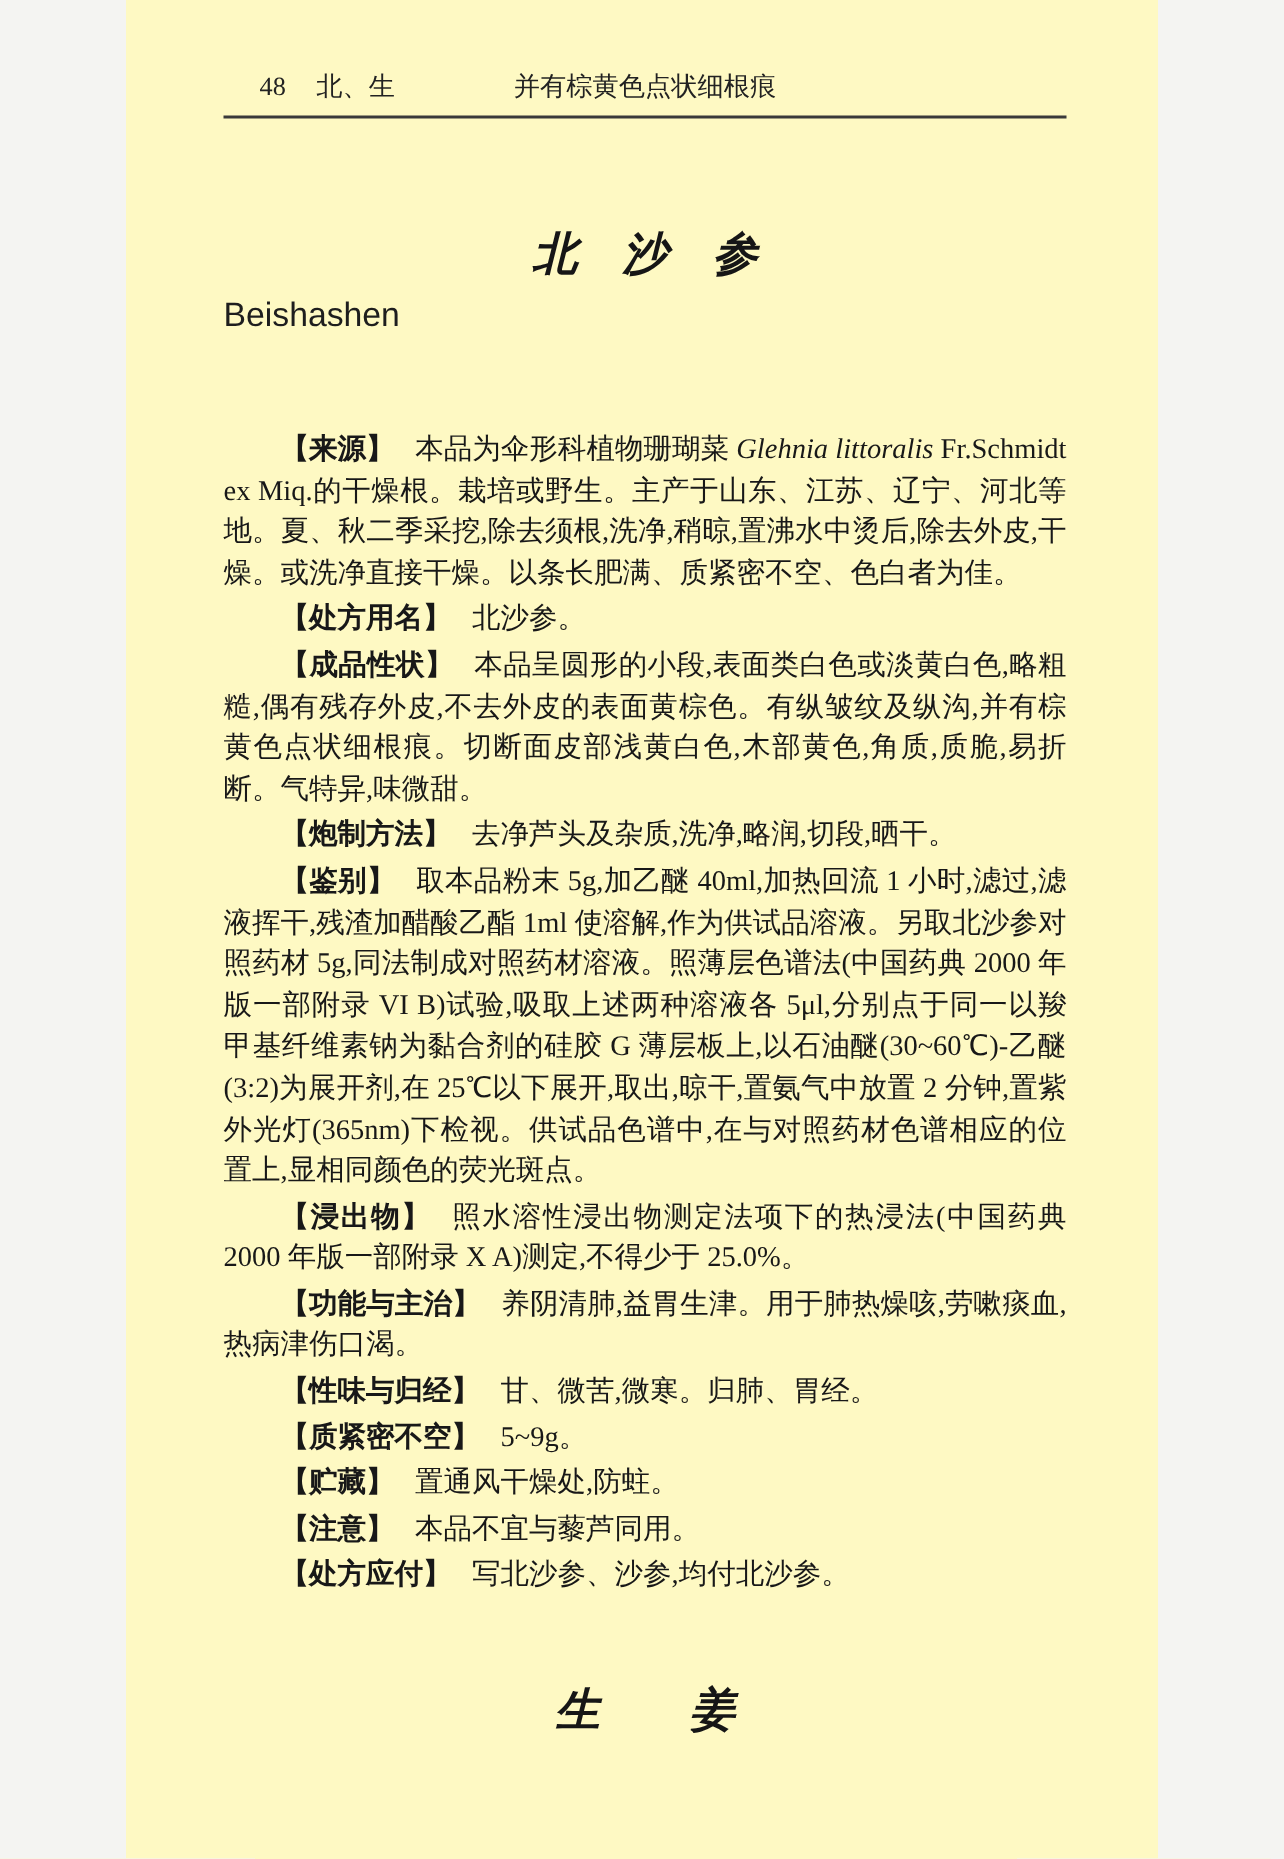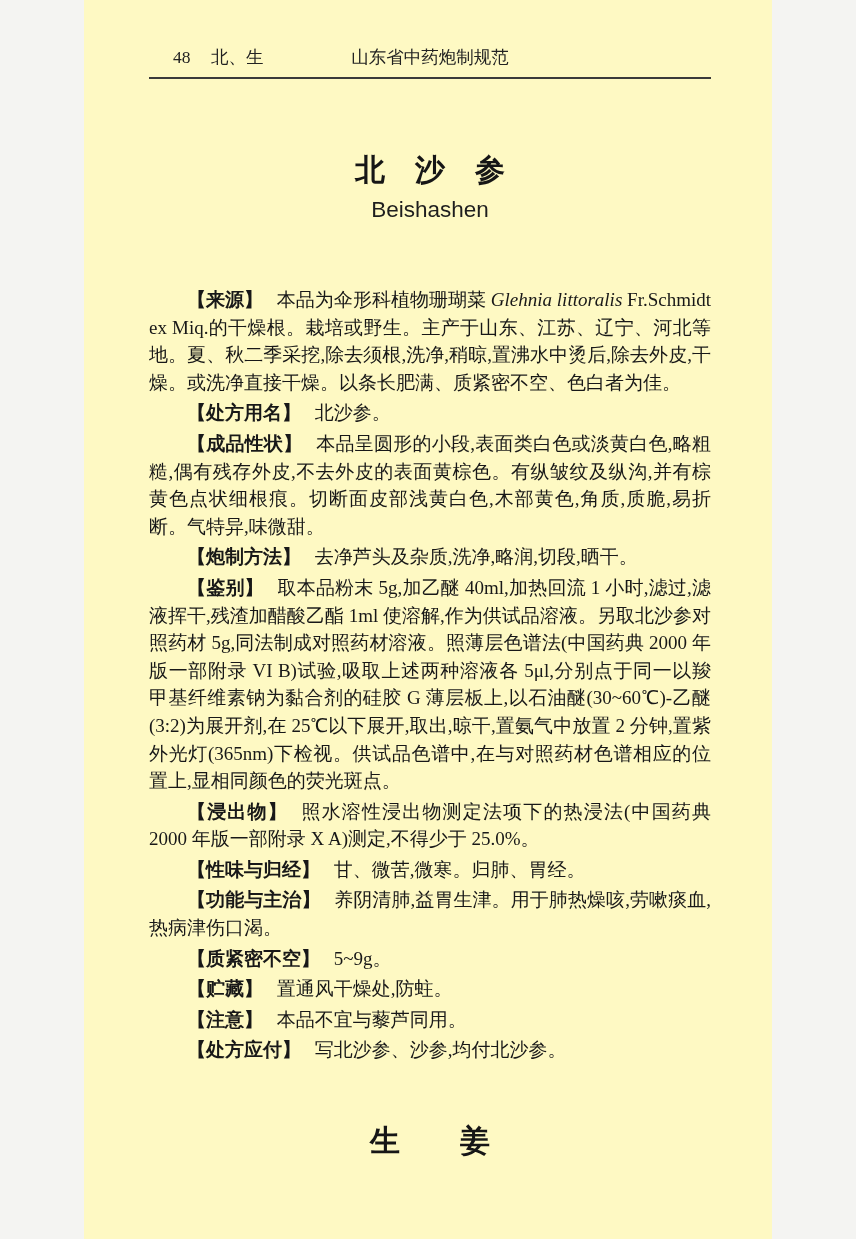--- a/index.html
+++ b/index.html
@@ -44,24 +44,25 @@
   }
   
   .title-cn {
     margin: 72px 0 0 0;
     text-align: center;
     font-family: "Liberation Sans", sans-serif;
     font-weight: 600;
     font-size: 30px;
     line-height: 38px;
     color: #161616;
+    font-style: italic;
   }
   .title-py {
     margin-top: 7px;
-    text-align: center;
+    text-align: left;
     font-family: "Liberation Sans", sans-serif;
     font-size: 22.5px;
     line-height: 28px;
     color: #1e1e1e;
   }
   
   .body1 { margin-top: 62px; }
   .body2 { margin-top: 64px; }
   .para {
     margin: 0;
@@ -85,21 +86,21 @@
 </head>
 <body>
 
 <div class="page">
 
   <div class="hdr">
     <span class="hdr-left">
       <span>48</span>
       <span class="sec">北、生</span>
     </span>
-    <span>山东省中药炮制规范</span>
+    <span>并有棕黄色点状细根痕</span>
   </div>
   <hr class="hdr-rule">
 
   <section>
     <h1 class="title-cn">北　沙　参</h1>
     <div class="title-py">Beishashen</div>
 
     <div class="body1">
 
       <p class="para">
@@ -120,25 +121,25 @@
 
       <p class="para">
         <span class="lbl">【鉴别】</span><span>取本品粉末 5g,加乙醚 40ml,加热回流 1 小时,滤过,滤液挥干,残渣加醋酸乙酯 1ml 使溶解,作为供试品溶液。另取北沙参对照药材 5g,同法制成对照药材溶液。照薄层色谱法(中国药典 2000 年版一部附录 VI B)试验,吸取上述两种溶液各 5μl,分别点于同一以羧甲基纤维素钠为黏合剂的硅胶 G 薄层板上,以石油醚(30~60℃)-乙醚(3:2)为展开剂,在 25℃以下展开,取出,晾干,置氨气中放置 2 分钟,置紫外光灯(365nm)下检视。供试品色谱中,在与对照药材色谱相应的位置上,显相同颜色的荧光斑点。</span>
       </p>
 
       <p class="para">
         <span class="lbl">【浸出物】</span><span>照水溶性浸出物测定法项下的热浸法(中国药典 2000 年版一部附录 X A)测定,不得少于 25.0%。</span>
       </p>
 
       <p class="para">
-        <span class="lbl">【性味与归经】</span><span>甘、微苦,微寒。归肺、胃经。</span>
+        <span class="lbl">【功能与主治】</span><span>养阴清肺,益胃生津。用于肺热燥咳,劳嗽痰血,热病津伤口渴。</span>
       </p>
 
       <p class="para">
-        <span class="lbl">【功能与主治】</span><span>养阴清肺,益胃生津。用于肺热燥咳,劳嗽痰血,热病津伤口渴。</span>
+        <span class="lbl">【性味与归经】</span><span>甘、微苦,微寒。归肺、胃经。</span>
       </p>
 
       <p class="para">
         <span class="lbl">【质紧密不空】</span><span>5~9g。</span>
       </p>
 
       <p class="para">
         <span class="lbl">【贮藏】</span><span>置通风干燥处,防蛀。</span>
       </p>
 

